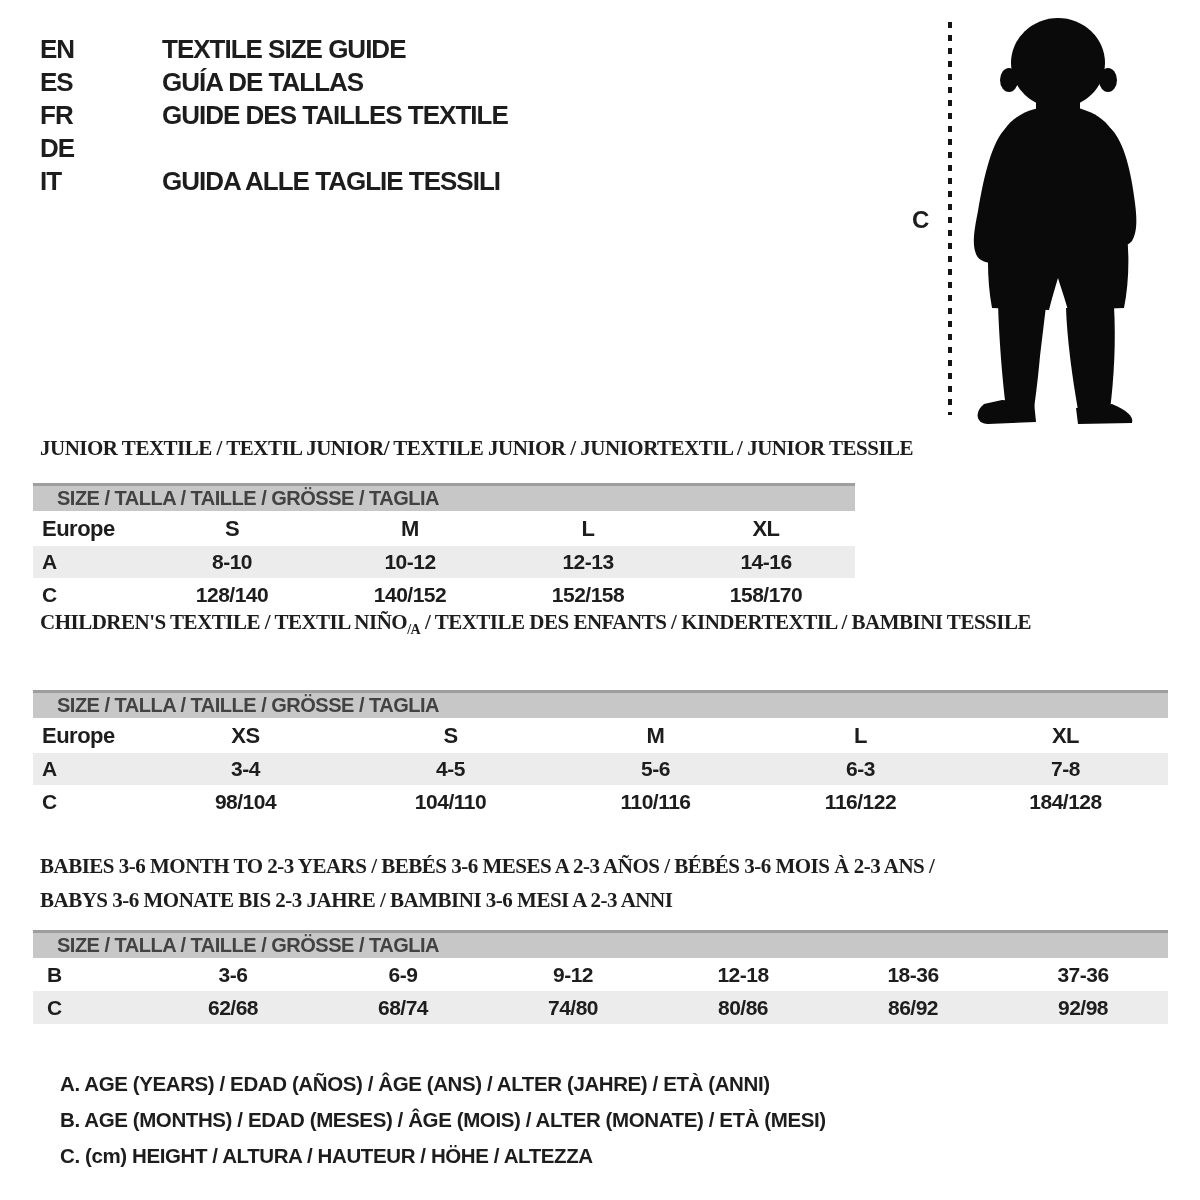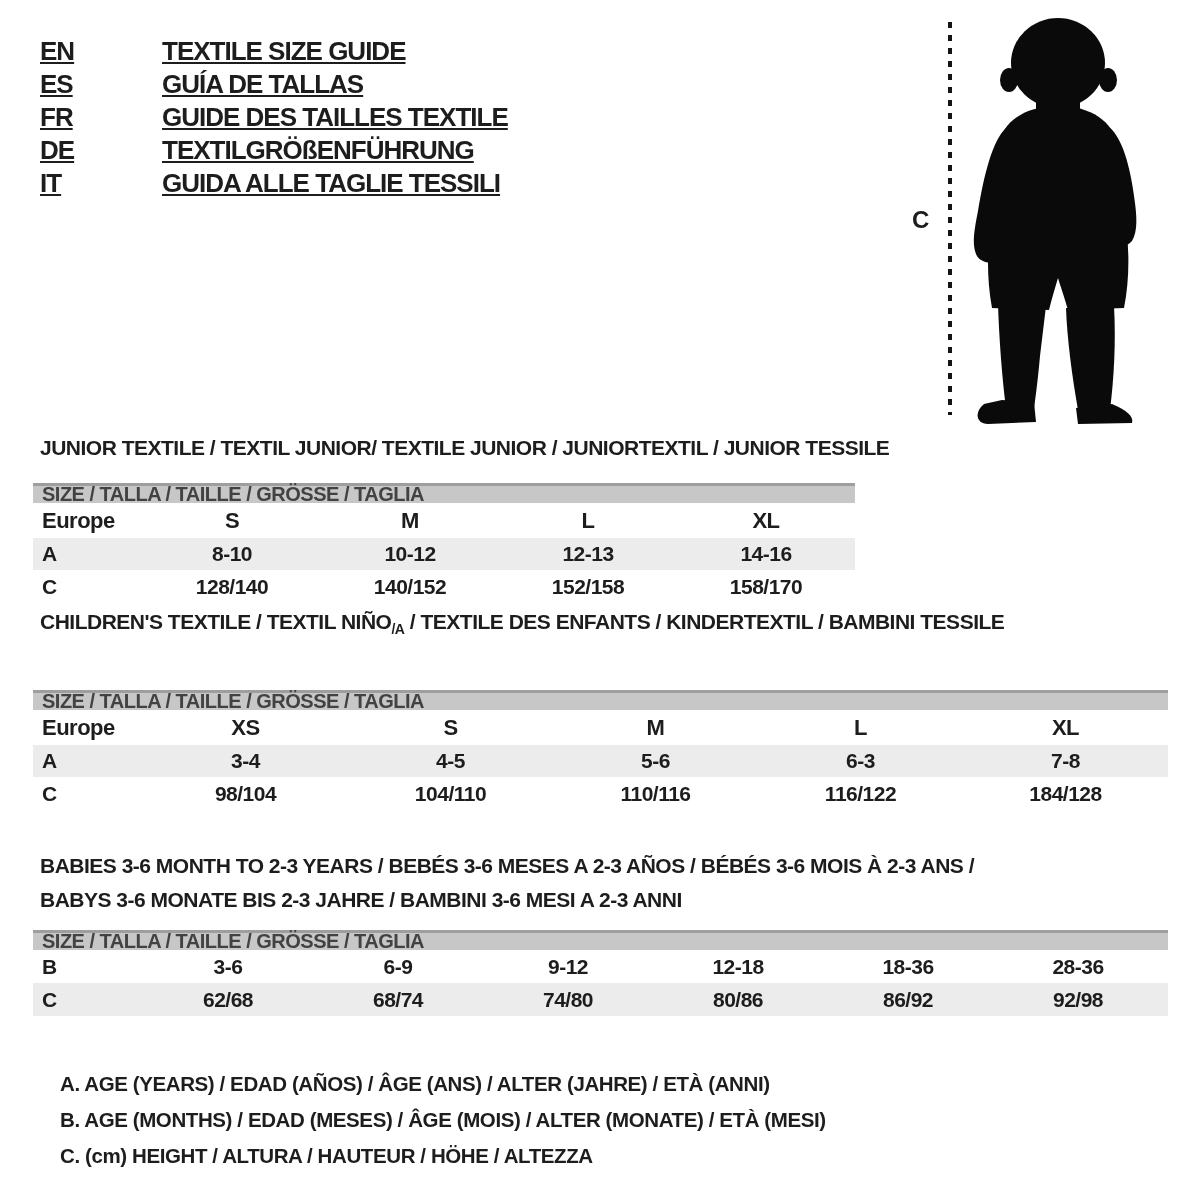--- a/index.html
+++ b/index.html
@@ -10,51 +10,51 @@
     height: 1200px;
     background: #ffffff;
     font-family: "Liberation Sans", sans-serif;
     font-weight: bold;
     color: #1d1d1d;
     overflow: hidden;
   }
 
   
   .lang-header { position: absolute; left: 40px; top: 34px; }
-  .lang-row { display: flex; height: 33px; align-items: flex-end; text-decoration: underline; }
+  .lang-row { display: flex; height: 33px; align-items: flex-start; }
   .lang-code { width: 78px; font-size: 26px; letter-spacing: -1px; }
   .lang-title { font-size: 26px; letter-spacing: -1px; white-space: nowrap; margin-left: 44px; }
 
   
   .figure-c-label { position: absolute; left: 912px; top: 206px; font-size: 24px; }
   .dashed-line {
     position: absolute; left: 948px; top: 22px; width: 4px; height: 393px;
     background: repeating-linear-gradient(to bottom, #141414 0 6px, transparent 6px 13px);
   }
   .child-svg { position: absolute; left: 962px; top: 16px; width: 185px; height: 408px; }
 
   
-  .section-title { position: absolute; left: 40px; font-size: 21px; letter-spacing: -0.5px; white-space: nowrap; }
+  .section-title { position: absolute; left: 40px; font-size: 21px; letter-spacing: -0.5px; white-space: nowrap; font-family: Liberation Serif, serif; }
   #junior-title { top: 436px; }
   #children-title { top: 610px; }
   #babies-title { top: 849px; line-height: 34px; }
   .sub-a { font-size: 14px; vertical-align: sub; }
 
   
   .table { position: absolute; left: 33px; }
   .table-junior { top: 483px; width: 822px; }
   .table-children { top: 690px; width: 1135px; }
   .table-babies { top: 930px; width: 1135px; }
 
   .size-bar {
-    height: 20px; background: #c7c7c7; border-top: 3px solid #9e9e9e;
-    display: flex; align-items: center; padding-left: 9px;
+    height: 28px; background: #c7c7c7; border-top: 3px solid #9e9e9e;
+    display: flex; align-items: center; padding-left: 24px;
     font-size: 20px; letter-spacing: -0.5px; color: #424242;
   }
-  .trow { display: flex; align-items: center; font-size: 21px; letter-spacing: -0.5px; }
+  .trow { display: flex; align-items: center; font-size: 21px; letter-spacing: -0.5px; justify-content: flex-end; }
   .trow.shaded { background: #ececec; }
   .row-head { height: 35px; font-size: 22px; }
   .row-data { height: 32px; }
   .row-data-last { height: 33px; }
   .cell { text-align: center; }
   .cell.label { text-align: left; padding-left: 9px; }
 
   .table-junior .cell.label { width: 110px; }
   .table-junior .cell { width: 178px; }
   .table-children .cell.label { width: 110px; }
@@ -79,21 +79,20 @@
     <div class="lang-row">
       <span class="lang-code">ES</span>
       <span class="lang-title">GUÍA DE TALLAS</span>
     </div>
     <div class="lang-row">
       <span class="lang-code">FR</span>
       <span class="lang-title">GUIDE DES TAILLES TEXTILE</span>
     </div>
     <div class="lang-row">
       <span class="lang-code">DE</span>
-      <span class="lang-title">TEXTILGRÖßENFÜHRUNG</span>
     </div>
     <div class="lang-row">
       <span class="lang-code">IT</span>
       <span class="lang-title">GUIDA ALLE TAGLIE TESSILI</span>
     </div>
   </div>
 
   <span class="figure-c-label">C</span>
   <div class="dashed-line"></div>
   <svg class="child-svg" viewBox="0 0 185 408" aria-hidden="true">
@@ -182,21 +181,21 @@
     <div class="size-bar">
       <span>SIZE / TALLA / TAILLE / GRÖSSE / TAGLIA</span>
     </div>
     <div class="trow row-data-last">
       <span class="cell label">B</span>
       <span class="cell">3-6</span>
       <span class="cell">6-9</span>
       <span class="cell">9-12</span>
       <span class="cell">12-18</span>
       <span class="cell">18-36</span>
-      <span class="cell">28-36</span>
+      <span class="cell">37-36</span>
     </div>
     <div class="trow row-data-last shaded">
       <span class="cell label">C</span>
       <span class="cell">62/68</span>
       <span class="cell">68/74</span>
       <span class="cell">74/80</span>
       <span class="cell">80/86</span>
       <span class="cell">86/92</span>
       <span class="cell">92/98</span>
     </div>

